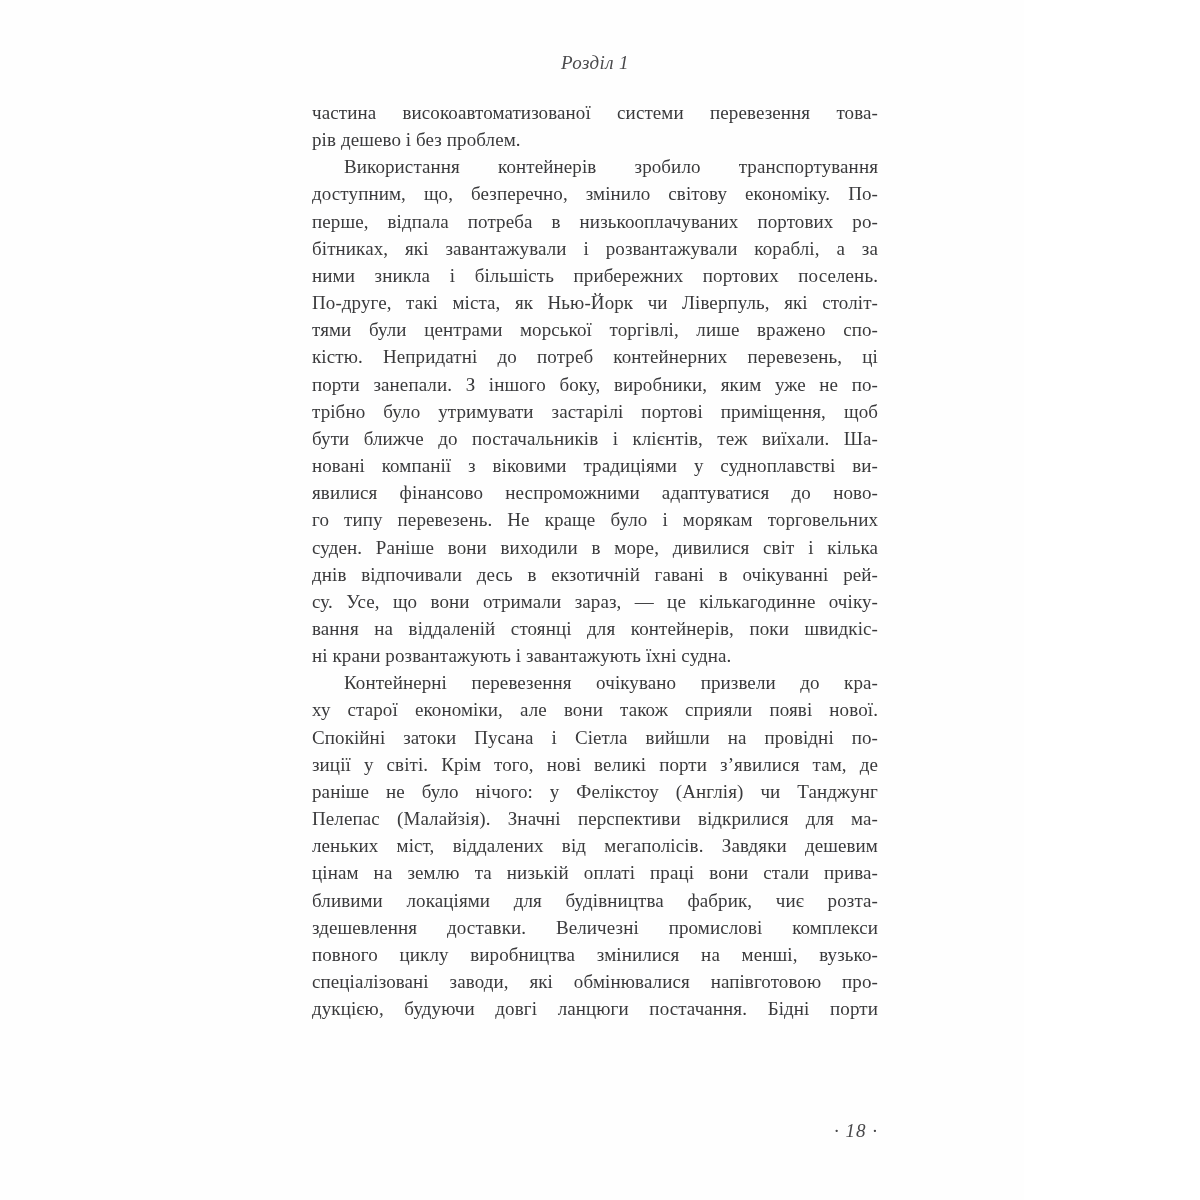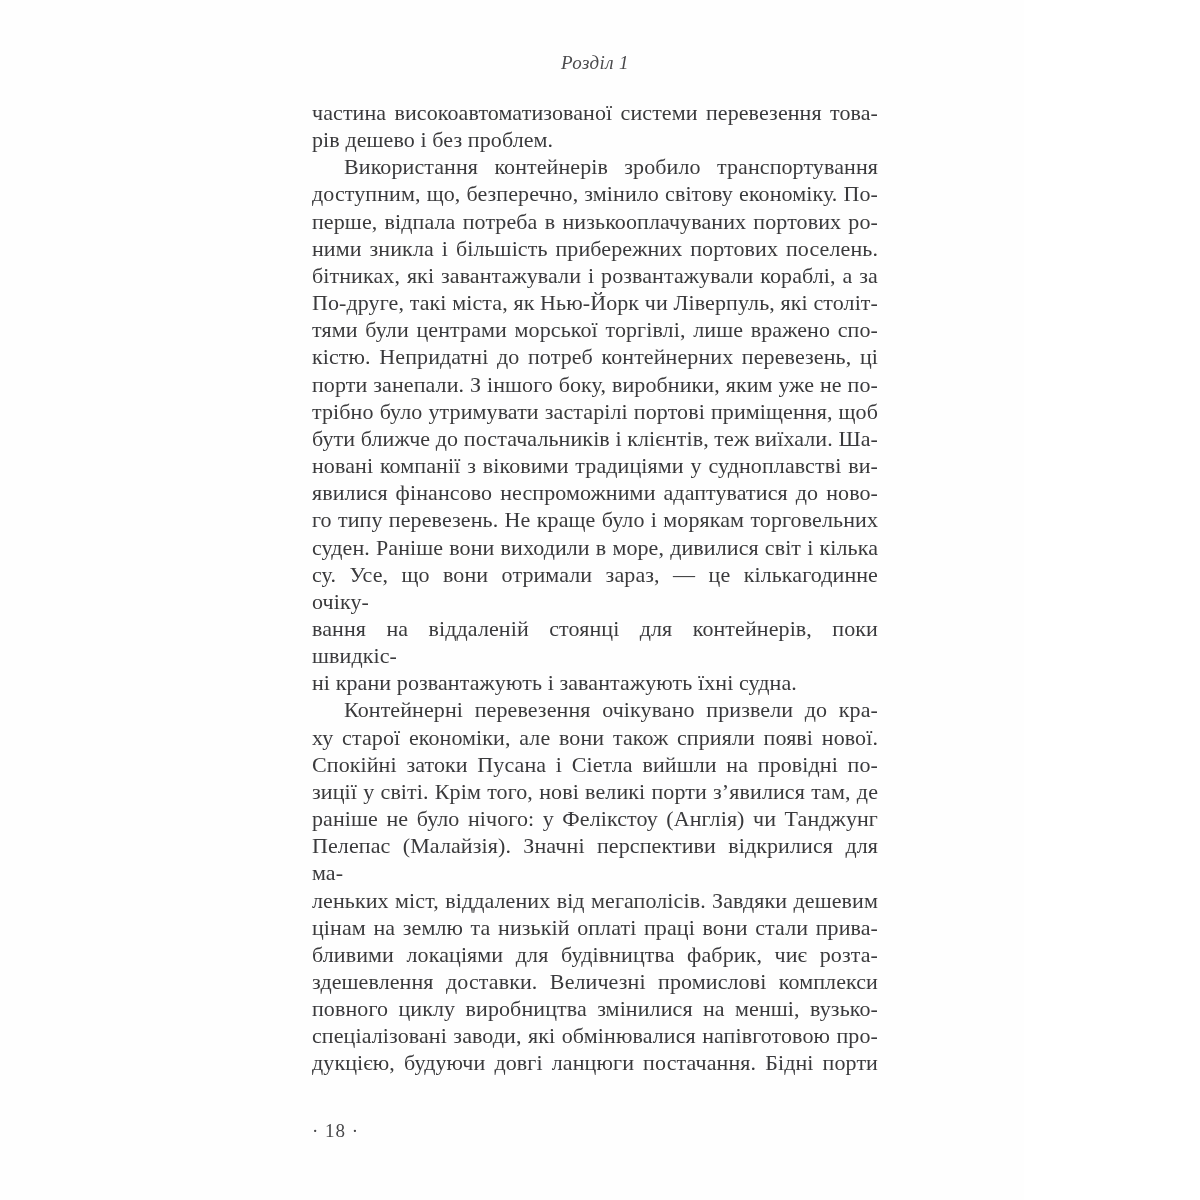--- a/index.html
+++ b/index.html
@@ -25,70 +25,72 @@
     font-style: italic;
     font-size: 19px;
     letter-spacing: 0.4px;
     color: #4a4a4c;
   }
   .text-block {
     position: absolute;
     top: 99px;
     left: 312px;
     width: 566px;
-    font-size: 22px;
+    font-size: 19px;
     line-height: 27.15px;
     letter-spacing: 0.1px;
   }
   .line {
     text-align: justify;
     text-align-last: justify;
     white-space: normal;
   }
   .line.para-end {
     text-align-last: left;
   }
   .line.indent {
     text-indent: 32px;
   }
   .folio {
     position: absolute;
     top: 1120px;
     left: 312px;
     width: 566px;
-    text-align: left;
+    text-align: right;
+    font-style: italic;
     font-size: 19px;
     letter-spacing: 1px;
     color: #48484a;
   }
 </style>
 </head>
 <body>
 
 <div class="page">
   <div class="running-header">Розділ 1</div>
 
   <div class="text-block" id="text-block">
       <div class="line">частина високоавтоматизованої системи перевезення това-</div>
       <div class="line para-end">рів дешево і без проблем.</div>
       <div class="line indent">Використання контейнерів зробило транспортування</div>
       <div class="line">доступним, що, безперечно, змінило світову економіку. По-</div>
       <div class="line">перше, відпала потреба в низькооплачуваних портових ро-</div>
+      <div class="line">бітниках, які завантажували і розвантажували кораблі, а за</div>
       <div class="line">ними зникла і більшість прибережних портових поселень.</div>
-      <div class="line">бітниках, які завантажували і розвантажували кораблі, а за</div>
       <div class="line">По-друге, такі міста, як Нью-Йорк чи Ліверпуль, які століт-</div>
       <div class="line">тями були центрами морської торгівлі, лише вражено спо-</div>
       <div class="line">кістю. Непридатні до потреб контейнерних перевезень, ці</div>
       <div class="line">порти занепали. З іншого боку, виробники, яким уже не по-</div>
       <div class="line">трібно було утримувати застарілі портові приміщення, щоб</div>
       <div class="line">бути ближче до постачальників і клієнтів, теж виїхали. Ша-</div>
       <div class="line">новані компанії з віковими традиціями у судноплавстві ви-</div>
       <div class="line">явилися фінансово неспроможними адаптуватися до ново-</div>
       <div class="line">го типу перевезень. Не краще було і морякам торговельних</div>
       <div class="line">суден. Раніше вони виходили в море, дивилися світ і кілька</div>
+      <div class="line">днів відпочивали десь в екзотичній гавані в очікуванні рей-</div>
       <div class="line">су. Усе, що вони отримали зараз, — це кількагодинне очіку-</div>
       <div class="line">вання на віддаленій стоянці для контейнерів, поки швидкіс-</div>
       <div class="line para-end">ні крани розвантажують і завантажують їхні судна.</div>
       <div class="line indent">Контейнерні перевезення очікувано призвели до кра-</div>
       <div class="line">ху старої економіки, але вони також сприяли появі нової.</div>
       <div class="line">Спокійні затоки Пусана і Сіетла вийшли на провідні по-</div>
       <div class="line">зиції у світі. Крім того, нові великі порти з’явилися там, де</div>
       <div class="line">раніше не було нічого: у Фелікстоу (Англія) чи Танджунг</div>
       <div class="line">Пелепас (Малайзія). Значні перспективи відкрилися для ма-</div>
       <div class="line">леньких міст, віддалених від мегаполісів. Завдяки дешевим</div>

